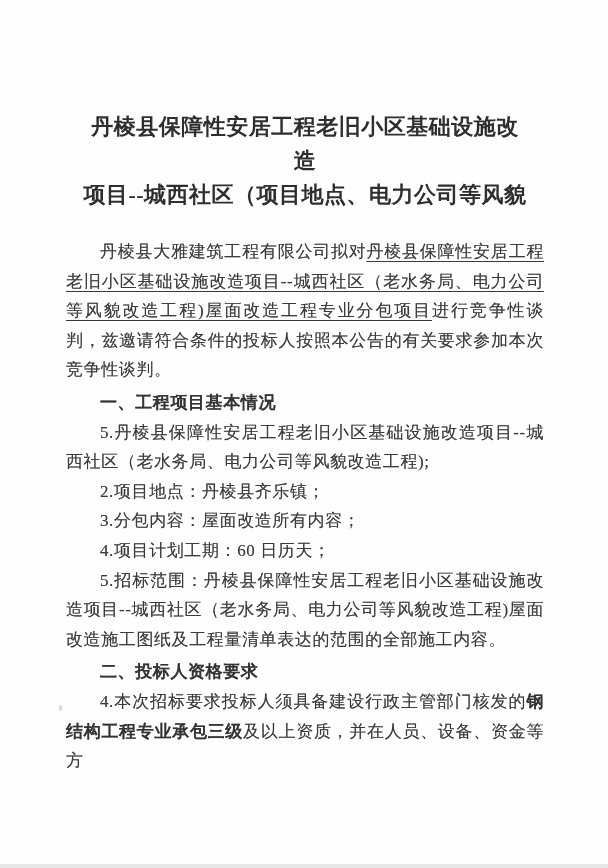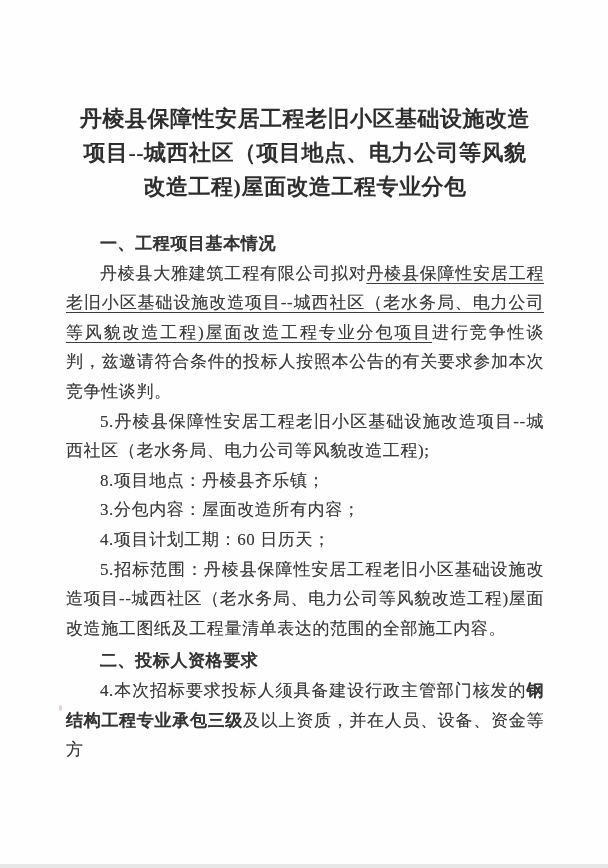--- a/index.html
+++ b/index.html
@@ -16,21 +16,21 @@
   }
   .page {
     position: absolute;
     inset: 0;
     background: #fefefe;
   }
   .content {
     padding: 94px 64px 0 66px; 
   }
   .doc-title {
-    margin: 8px;
+    margin: 16px;
     text-align: center;
     font-weight: bold;
     font-size: 22px;
     line-height: 34px;
     color: #2e2e2e;
     letter-spacing: 0.5px;
   }
   .doc-title .tline {
     display: block;
   }
@@ -82,31 +82,30 @@
 </style>
 </head>
 <body>
 
 <div class="page">
   <div class="content">
 
     <h1 class="doc-title">
       <span class="tline">丹棱县保障性安居工程老旧小区基础设施改造</span>
       <span class="tline">项目--城西社区（项目地点、电力公司等风貌</span>
-      <span class="tline">改造工程)屋面改造工程专业分包</span>
     </h1>
 
     <div class="body-text">
 
+      <p class="para"><span>丹棱县大雅建筑工程有限公司拟对</span><span class="underline">丹棱县保障性安居工程老旧小区基础设施改造项目--城西社区（老水务局、电力公司等风貌改造工程)屋面改造工程专业分包项目</span><span>进行竞争性谈判，兹邀请符合条件的投标人按照本公告的有关要求参加本次竞争性谈判。</span></p>
+
       <p class="para heading">一、工程项目基本情况</p>
 
-      <p class="para"><span>丹棱县大雅建筑工程有限公司拟对</span><span class="underline">丹棱县保障性安居工程老旧小区基础设施改造项目--城西社区（老水务局、电力公司等风貌改造工程)屋面改造工程专业分包项目</span><span>进行竞争性谈判，兹邀请符合条件的投标人按照本公告的有关要求参加本次竞争性谈判。</span></p>
-
       <p class="para">5.丹棱县保障性安居工程老旧小区基础设施改造项目--城西社区（老水务局、电力公司等风貌改造工程);</p>
-      <p class="para">8.项目地点：丹棱县齐乐镇；</p>
+      <p class="para">2.项目地点：丹棱县齐乐镇；</p>
       <p class="para">3.分包内容：屋面改造所有内容；</p>
       <p class="para">4.项目计划工期：60 日历天；</p>
       <p class="para">5.招标范围：丹棱县保障性安居工程老旧小区基础设施改造项目--城西社区（老水务局、电力公司等风貌改造工程)屋面改造施工图纸及工程量清单表达的范围的全部施工内容。</p>
 
       <p class="para heading">二、投标人资格要求</p>
 
       <p class="para"><span>4.本次招标要求投标人须具备建设行政主管部门核发的</span><span class="bold">钢结构工程专业承包三级</span><span>及以上资质，并在人员、设备、资金等方</span></p>
 
     </div>
   </div>

